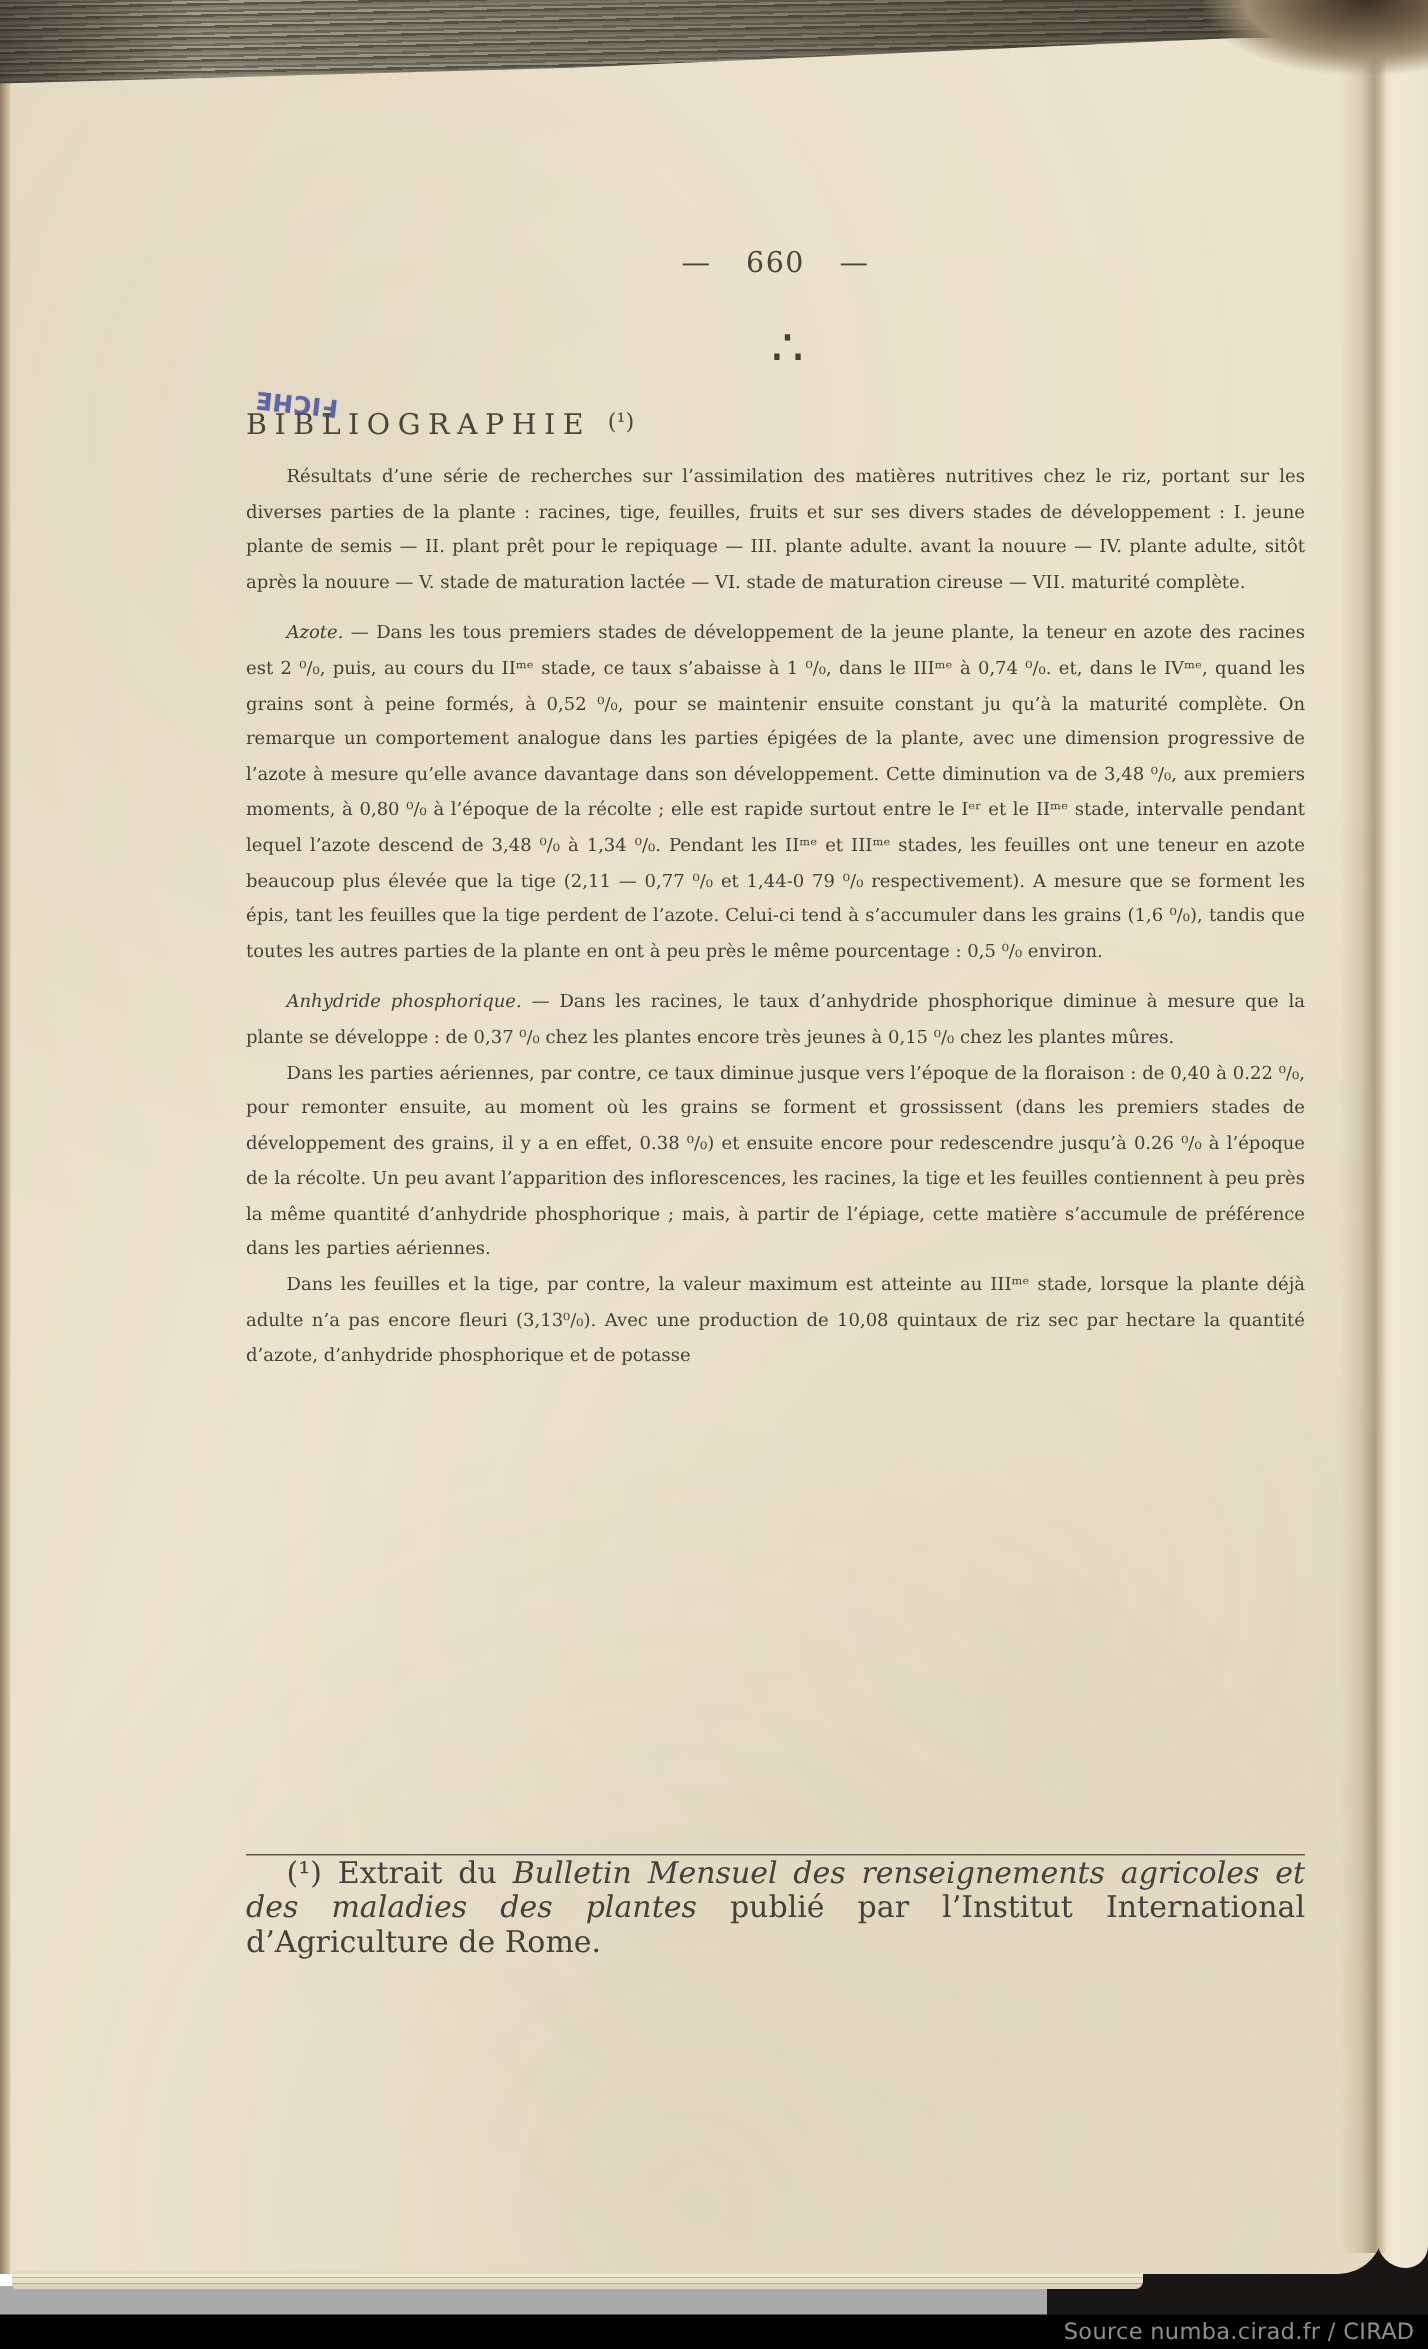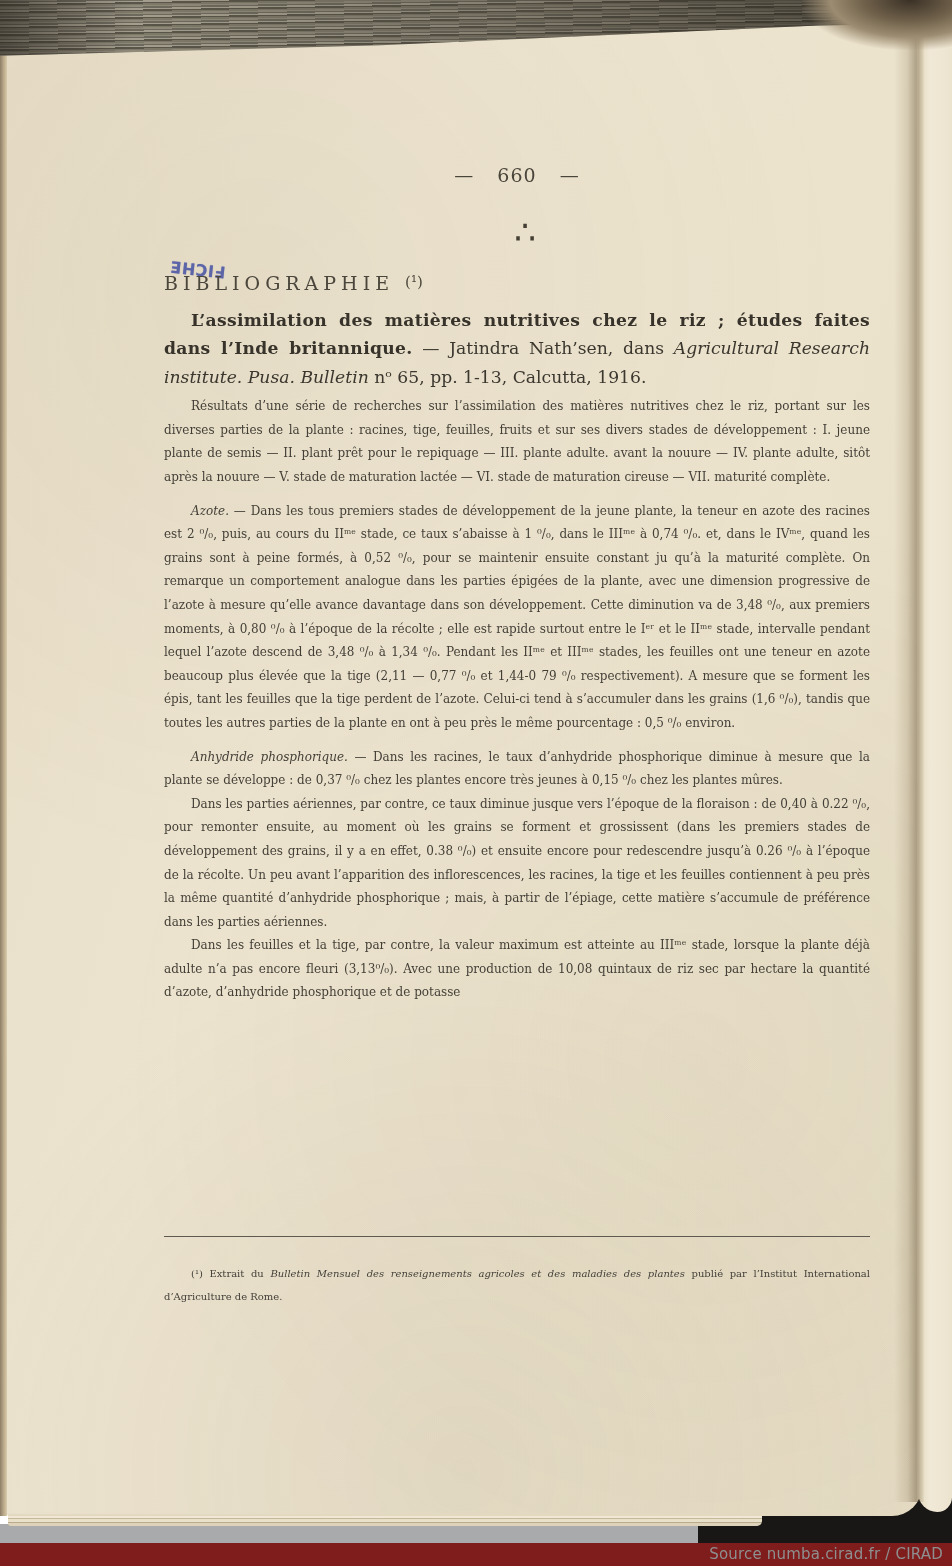--- a/index.html
+++ b/index.html
@@ -6,21 +6,21 @@
   body{
     width:952px;height:1566px;position:relative;overflow:hidden;
     background:#ffffff;
     font-family:"DejaVu Serif","DejaVu Sans",serif;
   }
   
   .bg-gray{position:absolute;left:0;top:1524px;width:740px;height:20px;background:#a8aaab;}
   .bg-black-1{position:absolute;left:698px;top:1500px;width:254px;height:44px;background:#181715;}
   .bg-black-2{position:absolute;left:914px;top:1462px;width:38px;height:82px;background:#181715;}
   .bottom-bar{
-    position:absolute;left:0;top:1543px;width:952px;height:23px;background:#7f1d1d;z-index:9;
+    position:absolute;left:0;top:1543px;width:952px;height:23px;background:#000000;z-index:9;
     text-align:right;font-family:"DejaVu Sans",sans-serif;font-size:15px;line-height:23px;
     color:#8f8f8f;padding-right:9px;box-sizing:border-box;letter-spacing:.2px;
   }
   
   .page{
     position:absolute;left:6px;top:22px;width:916px;height:1494px;z-index:2;
     background:linear-gradient(105deg,#e7ddc6 0%,#ede4d0 35%,#ece3cd 70%,#e6dcc4 100%);
     border-radius:2px 0 30px 4px;
   }
   .page::after{
@@ -86,22 +86,22 @@
   }
   .para{margin:0;text-align:justify;text-indent:27px;}
   .body-p{font-size:12px;line-height:23.6px;}
   .sect{margin-top:10px;}
   .lead{font-size:17.2px;line-height:28.4px;margin-bottom:4px;color:#3b372f;}
   .r-b{font-weight:700;letter-spacing:.3px;color:#37332b;}
   .r-i{font-style:italic;}
   .r-n{}
   .footnote{
     position:absolute;left:164px;top:1236px;width:706px;z-index:6;
-    border-top:1.5px solid #5f5a50;padding-top:25px;
-    font-size:10px;line-height:23px;color:#45413a;text-align:justify;
+    border-top:1.5px solid #5f5a50;
+    font-size:20px;line-height:23px;color:#45413a;text-align:justify;
   }
   .footnote .para{font-size:inherit;line-height:inherit;}
 </style>
 </head>
 <body>
 
 <div class="bg-gray"></div>
 <div class="bg-black-1"></div>
 <div class="bg-black-2"></div>
 
@@ -116,21 +116,20 @@
 <div class="pagenum">— 660 —</div>
 <div class="asterism">∴</div>
 <div class="stamp">FICHE</div>
 
 <div class="heading">
   <span>BIBLIOGRAPHIE</span>
   <span class="ref">(¹)</span>
 </div>
 
 <div class="text-flow" id="text-flow">
-    <p class="para lead"><span class="r-b">L’assimilation des matières nutritives chez le riz ; études faites dans l’Inde britannique.</span><span class="r-n"> — Jatindra Nath’sen, dans </span><span class="r-i">Agricultural Research institute. Pusa. Bulletin</span><span class="r-n"> nᵒ 65, pp. 1-13, Calcutta, 1916.</span></p>
     <p class="para body-p"><span class="r-n">Résultats d’une série de recherches sur l’assimilation des matières nutritives chez le riz, portant sur les diverses parties de la plante : racines, tige, feuilles, fruits et sur ses divers stades de développement : I. jeune plante de semis — II. plant prêt pour le repiquage — III. plante adulte. avant la nouure — IV. plante adulte, sitôt après la nouure — V. stade de maturation lactée — VI. stade de maturation cireuse — VII. maturité complète.</span></p>
     <p class="para body-p sect"><span class="r-i">Azote.</span><span class="r-n"> — Dans les tous premiers stades de développement de la jeune plante, la teneur en azote des racines est 2 ⁰/₀, puis, au cours du IIᵐᵉ stade, ce taux s’abaisse à 1 ⁰/₀, dans le IIIᵐᵉ à 0,74 ⁰/₀. et, dans le IVᵐᵉ, quand les grains sont à peine formés, à 0,52 ⁰/₀, pour se maintenir ensuite constant ju qu’à la maturité complète. On remarque un comportement analogue dans les parties épigées de la plante, avec une dimension progressive de l’azote à mesure qu’elle avance davantage dans son développement. Cette diminution va de 3,48 ⁰/₀, aux premiers moments, à 0,80 ⁰/₀ à l’époque de la récolte ; elle est rapide surtout entre le Iᵉʳ et le IIᵐᵉ stade, intervalle pendant lequel l’azote descend de 3,48 ⁰/₀ à 1,34 ⁰/₀. Pendant les IIᵐᵉ et IIIᵐᵉ stades, les feuilles ont une teneur en azote beaucoup plus élevée que la tige (2,11 — 0,77 ⁰/₀ et 1,44-0 79 ⁰/₀ respectivement). A mesure que se forment les épis, tant les feuilles que la tige perdent de l’azote. Celui-ci tend à s’accumuler dans les grains (1,6 ⁰/₀), tandis que toutes les autres parties de la plante en ont à peu près le même pourcentage : 0,5 ⁰/₀ environ.</span></p>
     <p class="para body-p sect"><span class="r-i">Anhydride phosphorique.</span><span class="r-n"> — Dans les racines, le taux d’anhydride phosphorique diminue à mesure que la plante se développe : de 0,37 ⁰/₀ chez les plantes encore très jeunes à 0,15 ⁰/₀ chez les plantes mûres.</span></p>
     <p class="para body-p"><span class="r-n">Dans les parties aériennes, par contre, ce taux diminue jusque vers l’époque de la floraison : de 0,40 à 0.22 ⁰/₀, pour remonter ensuite, au moment où les grains se forment et grossissent (dans les premiers stades de développement des grains, il y a en effet, 0.38 ⁰/₀) et ensuite encore pour redescendre jusqu’à 0.26 ⁰/₀ à l’époque de la récolte. Un peu avant l’apparition des inflorescences, les racines, la tige et les feuilles contiennent à peu près la même quantité d’anhydride phosphorique ; mais, à partir de l’épiage, cette matière s’accumule de préférence dans les parties aériennes.</span></p>
     <p class="para body-p"><span class="r-n">Dans les feuilles et la tige, par contre, la valeur maximum est atteinte au IIIᵐᵉ stade, lorsque la plante déjà adulte n’a pas encore fleuri (3,13⁰/₀). Avec une production de 10,08 quintaux de riz sec par hectare la quantité d’azote, d’anhydride phosphorique et de potasse</span></p>
   </div>
 
 <div class="footnote">
   <p class="para"><span class="r-n">(¹) Extrait du </span><span class="r-i">Bulletin Mensuel des renseignements agricoles et des maladies des plantes</span><span class="r-n"> publié par l’Institut International d’Agriculture de Rome.</span></p>
 </div>

